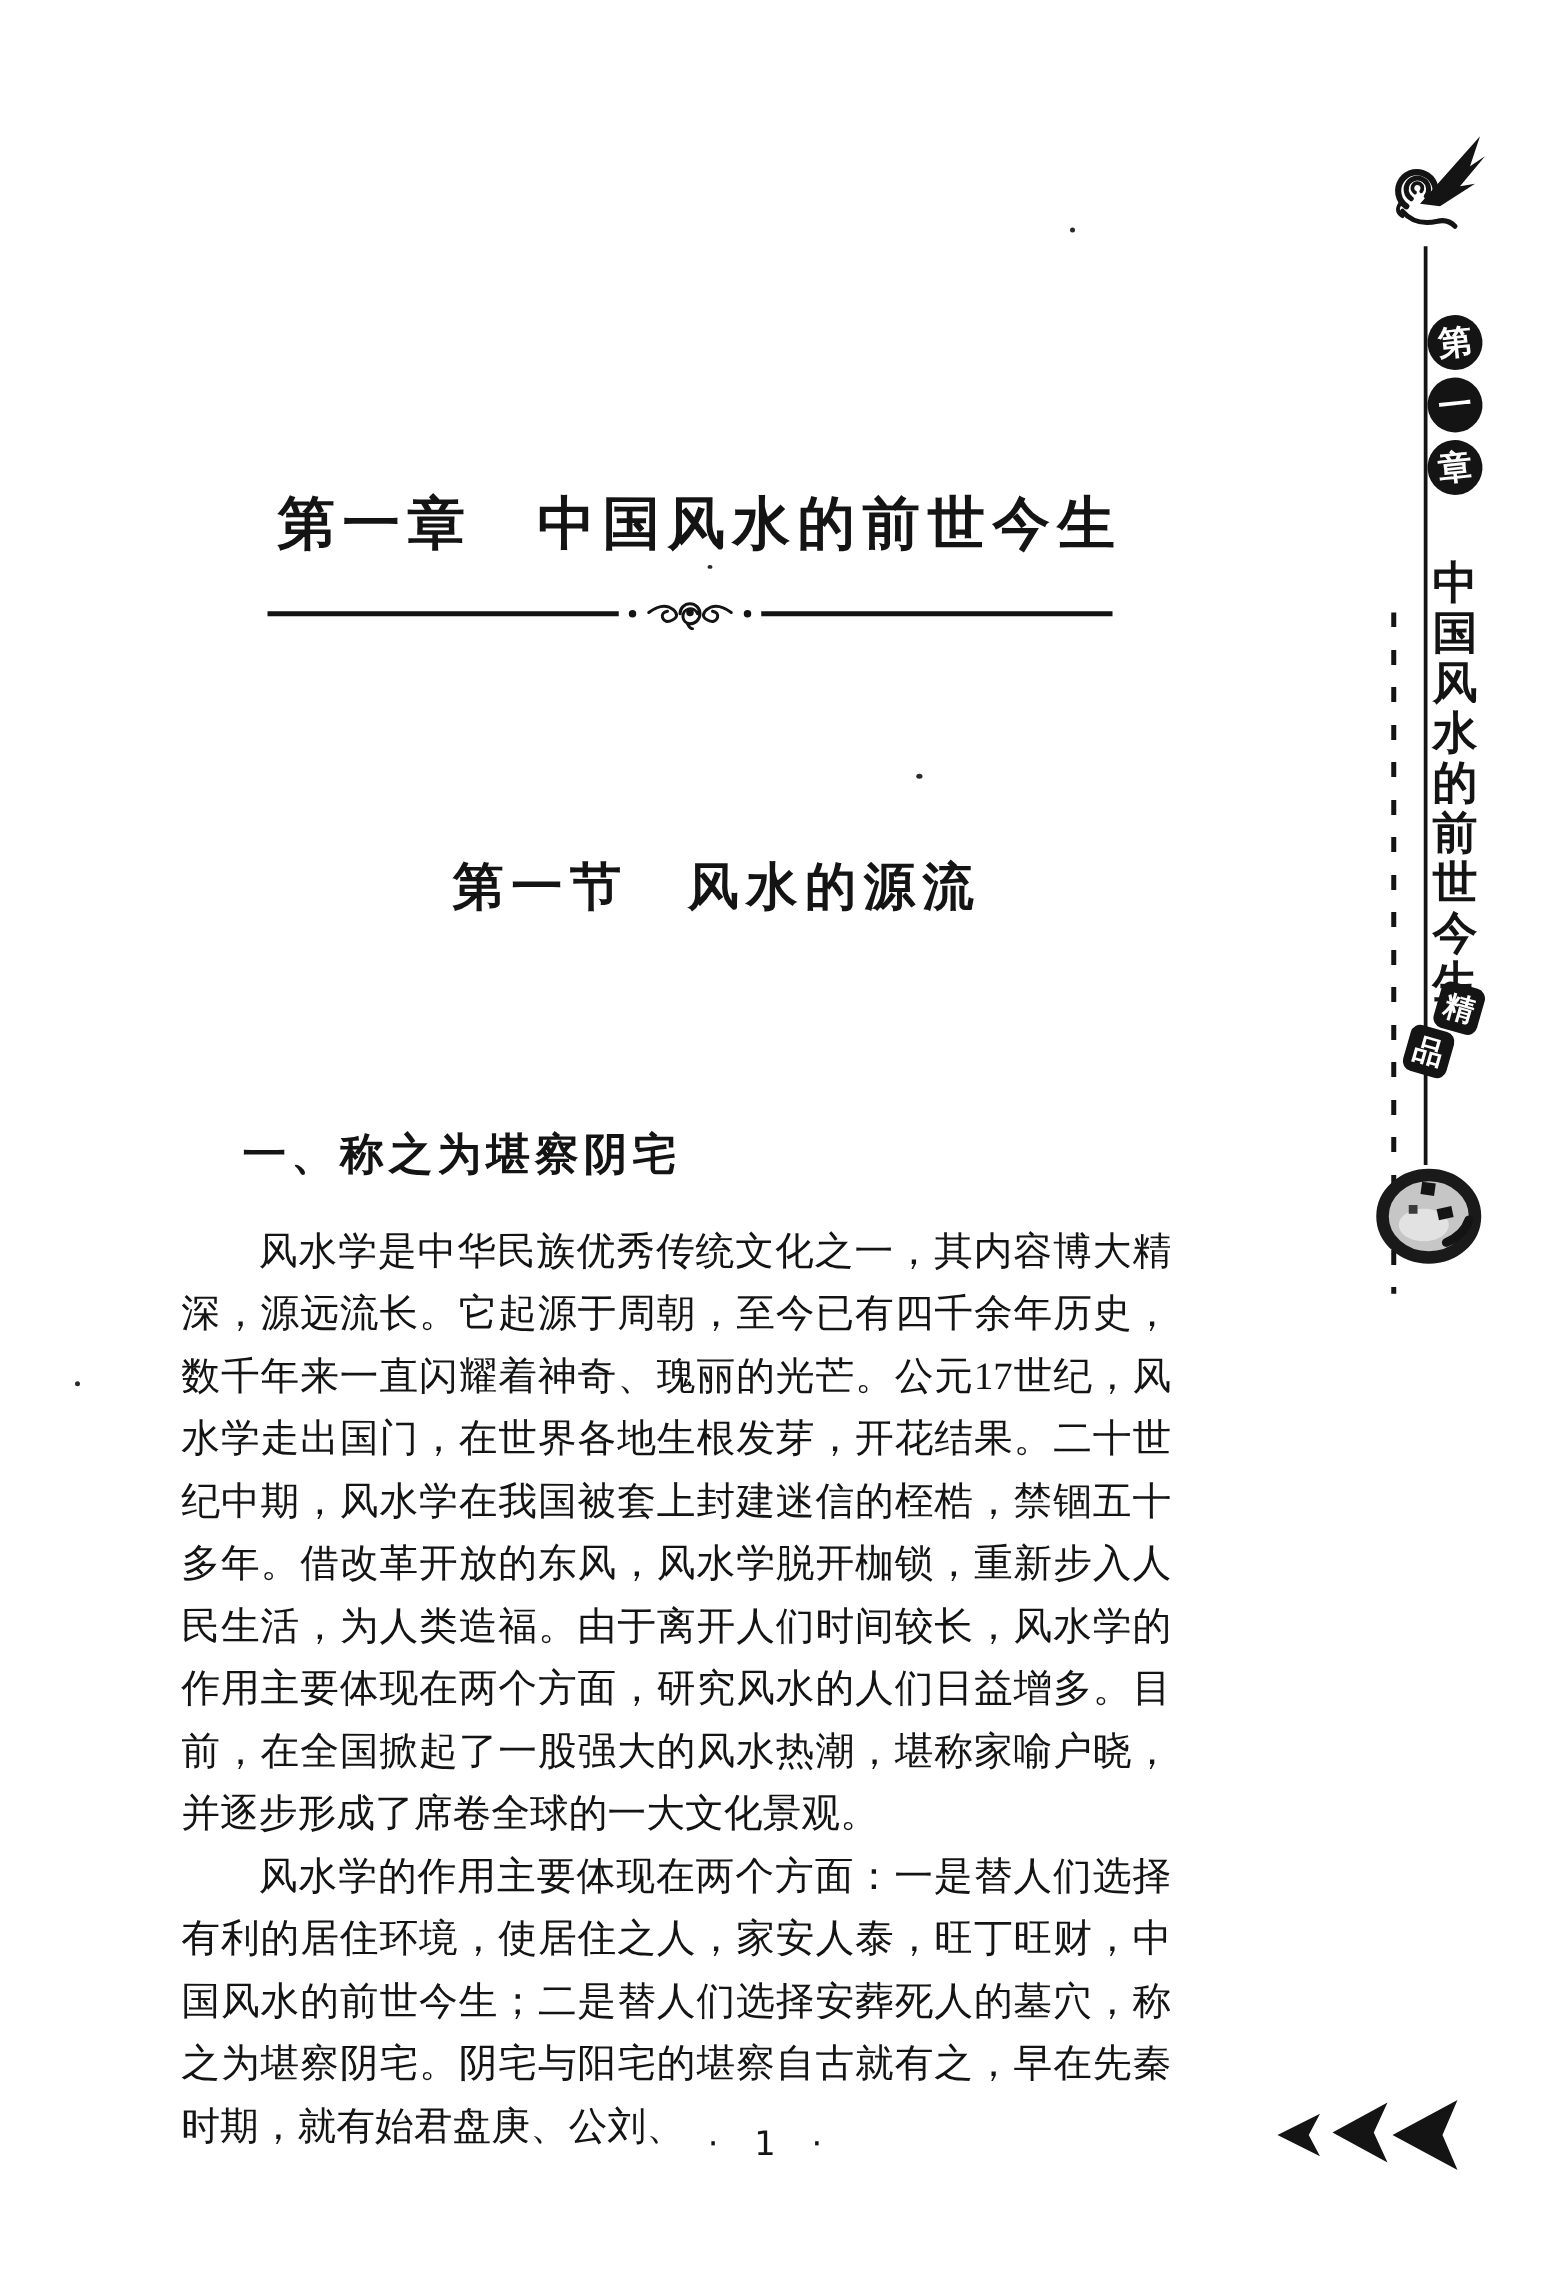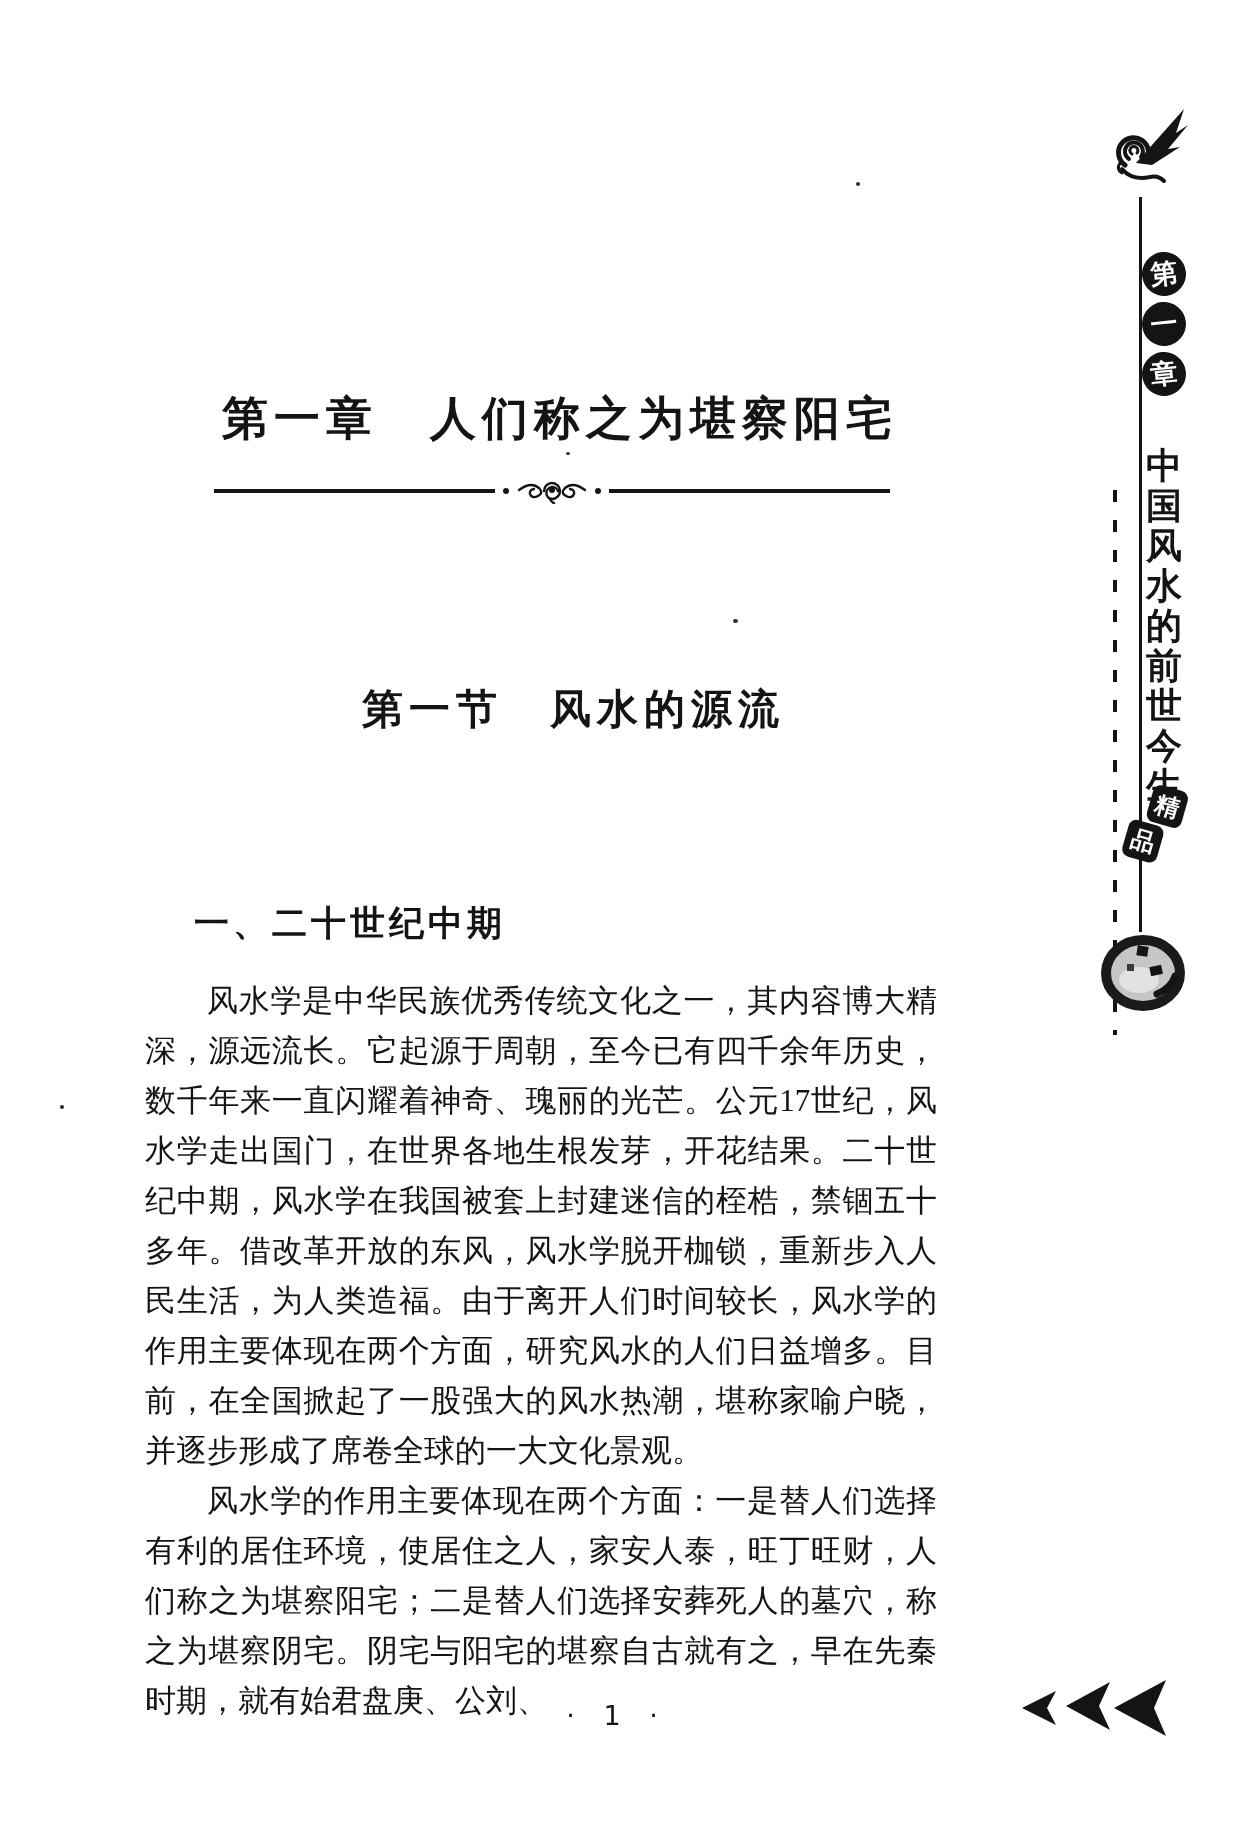--- a/index.html
+++ b/index.html
@@ -76,45 +76,45 @@
   .seal{position:absolute;left:1097px;top:930px;width:92px;height:86px;}
   .back-arrows{position:absolute;left:1016px;top:1678px;width:152px;height:62px;}
   
   .speck{position:absolute;background:#2a2a2a;border-radius:50%;}
 </style>
 </head>
 <body>
 
 <div class="page">
 
-  <div class="chapter-title">第一章　人们称之为堪察阳宅</div>
+  <div class="chapter-title">第一章　中国风水的前世今生</div>
 
   <div class="chapter-divider">
     <div class="rule"></div>
     <div class="dot"></div>
     <svg class="ornament" viewBox="0 0 70 26">
       <g fill="none" stroke="#141414" stroke-width="2.4" stroke-linecap="round">
         <path d="M2,12 q12,-9 20,-2 q5,5 -1,8 q-6,3 -8,-2 q-1,-4 4,-5"></path>
         <path d="M68,12 q-12,-9 -20,-2 q-5,5 1,8 q6,3 8,-2 q1,-4 -4,-5"></path>
         <path d="M27,13 a8,8 0 1,1 8,8 a6,6 0 1,1 6,-8"></path>
         <path d="M33,21 q2,4 4,4"></path>
       </g>
       <circle cx="35" cy="12" r="3" fill="#141414"></circle>
     </svg>
     <div class="dot"></div>
     <div class="rule"></div>
   </div>
 
   <div class="section-title">第一节　风水的源流</div>
 
-  <div class="subsection-title">一、二十世纪中期</div>
+  <div class="subsection-title">一、称之为堪察阴宅</div>
 
   <div class="body-text">
     <p>风水学是中华民族优秀传统文化之一，其内容博大精深，源远流长。它起源于周朝，至今已有四千余年历史，数千年来一直闪耀着神奇、瑰丽的光芒。公元17世纪，风水学走出国门，在世界各地生根发芽，开花结果。二十世纪中期，风水学在我国被套上封建迷信的桎梏，禁锢五十多年。借改革开放的东风，风水学脱开枷锁，重新步入人民生活，为人类造福。由于离开人们时间较长，风水学的作用主要体现在两个方面，研究风水的人们日益增多。目前，在全国掀起了一股强大的风水热潮，堪称家喻户晓，并逐步形成了席卷全球的一大文化景观。</p>
-    <p>风水学的作用主要体现在两个方面：一是替人们选择有利的居住环境，使居住之人，家安人泰，旺丁旺财，人们称之为堪察阳宅；二是替人们选择安葬死人的墓穴，称之为堪察阴宅。阴宅与阳宅的堪察自古就有之，早在先秦时期，就有始君盘庚、公刘、</p>
+    <p>风水学的作用主要体现在两个方面：一是替人们选择有利的居住环境，使居住之人，家安人泰，旺丁旺财，中国风水的前世今生；二是替人们选择安葬死人的墓穴，称之为堪察阴宅。阴宅与阳宅的堪察自古就有之，早在先秦时期，就有始君盘庚、公刘、</p>
   </div>
 
   <div class="page-number">· 1 ·</div>
 
   <svg class="wing" viewBox="0 0 86 96">
     <path d="M30,60 L78,6 L70,30 L82,22 L62,46 L74,44 L46,62 Z" fill="#141414"></path>
     <g fill="none" stroke="#141414" stroke-linecap="round">
       <path d="M40,58 a15,15 0 1,0 -21,4" stroke-width="5"></path>
       <path d="M35,54 a9,9 0 1,0 -12,2" stroke-width="4"></path>
       <path d="M31,50 a4,4 0 1,0 -5,1" stroke-width="3"></path>

